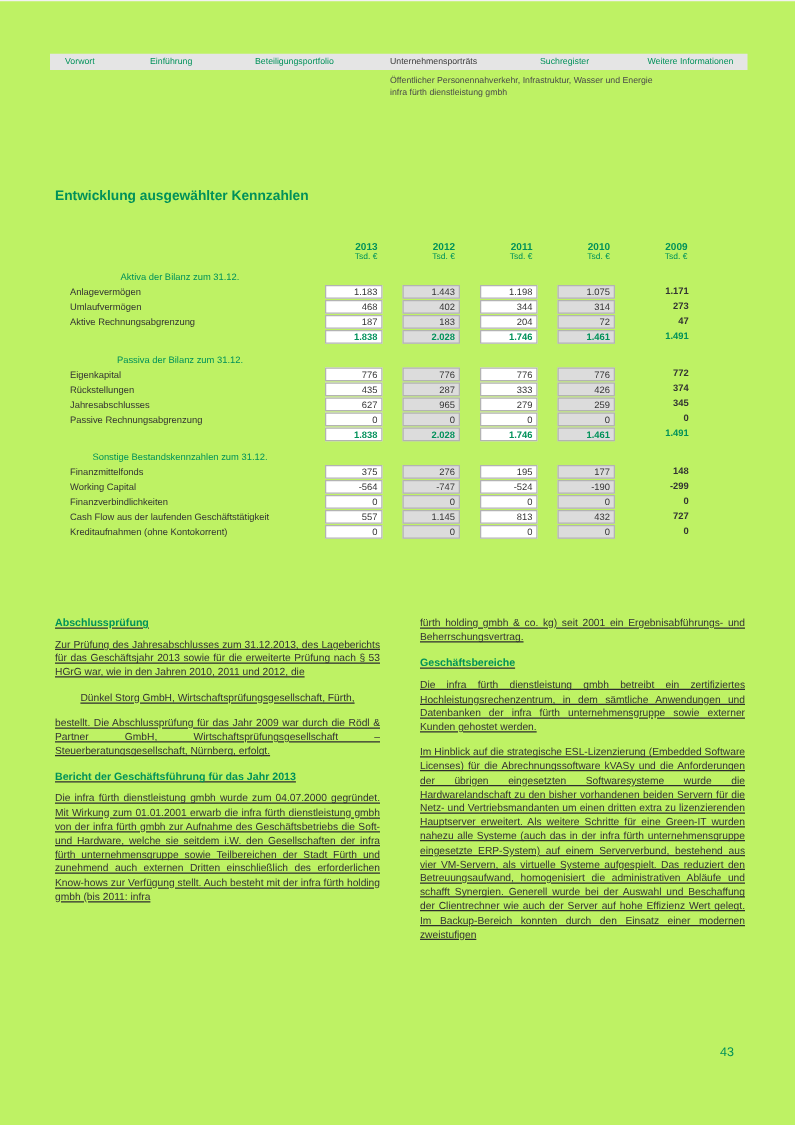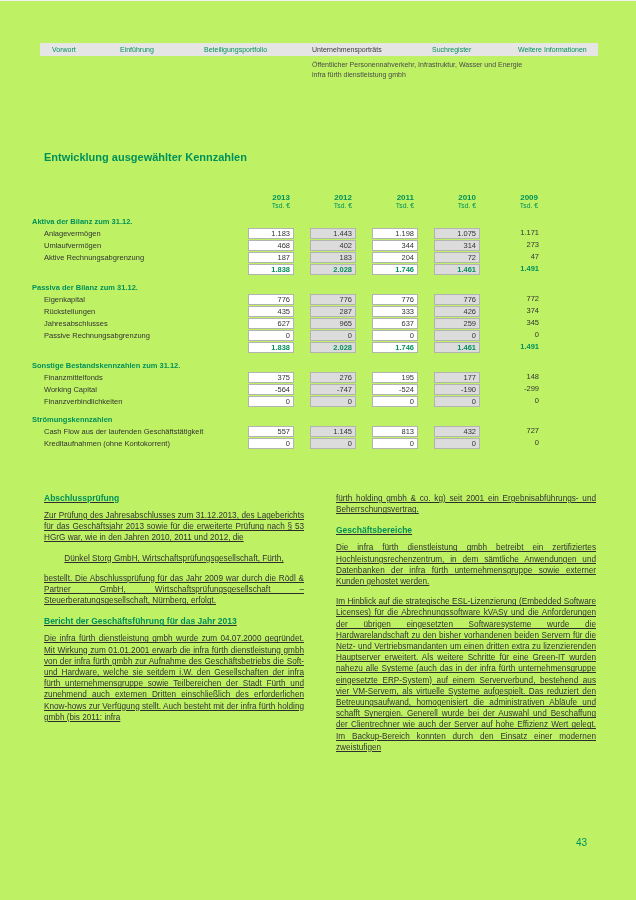--- a/index.html
+++ b/index.html
@@ -22,37 +22,37 @@
   .nav-item:nth-child(5){ width:86px; }
   .nav-item.active { color:#3a3a3a; }
   .breadcrumb {
     position:absolute; left:312px; top:59px; font-size:7px; line-height:9.5px; color:#4a4a4a;
   }
   .title {
     position:absolute; left:44px; top:150px;
     font-size:11px; font-weight:bold; color:#00915a;
   }
   
-  .table { position:absolute; left:32px; top:186px; width:512px; font-size:7.5px; }
+  .table { position:absolute; left:44px; top:186px; width:512px; font-size:7.5px; }
   .trow { display:grid; grid-template-columns:200px repeat(5,62px); align-items:center; height:12px; }
   .trow.thead { height:22px; margin-bottom:6px; align-items:end; }
   .ycell { display:flex; flex-direction:column; align-items:flex-end; padding-right:4px; }
   .yyear { color:#00915a; font-weight:bold; font-size:8px; }
   .yunit { color:#00915a; font-size:6.8px; }
   .trow.shead { margin-top:6px; }
-  .sheadlabel { color:#00915a; font-weight:bold; }
+  .sheadlabel { color:#00915a; font-weight:normal;text-align:center; }
   .tlabel { padding-left:12px; color:#333; }
   .vcell { display:flex; justify-content:flex-end; }
   .vbox {
     display:block; width:46px; height:11px; line-height:10px;
     text-align:right; padding-right:3px;
     border:1px solid #b3b3b3; background:#ffffff; color:#333;
   }
   .vbox.c1, .vbox.c3 { background:#dcdcdc; }
-  .vbox.c4 { border:none; background:transparent; }
+  .vbox.c4 { border:none; background:transparent;font-weight:bold; }
   .vbox.tv { color:#00915a; font-weight:bold; }
   
   .articles { position:absolute; left:44px; top:492px; width:552px; display:flex; gap:32px;text-decoration:underline; }
   .col { width:260px; }
   .aheading { color:#00915a; font-weight:bold; font-size:8.5px; margin:10px 0 7px; }
   .col .aheading:first-child { margin-top:0; }
   .apara {
     font-size:8.2px; line-height:11.2px; text-align:justify; color:#333; margin:0 0 9px;
   }
   .apara.center { text-align:center; }
@@ -222,21 +222,21 @@
       </div>
       <div class="trow">
         <div class="tlabel">Jahresabschlusses</div>
         <div class="vcell">
           <span class="vbox c0">627</span>
         </div>
         <div class="vcell">
           <span class="vbox c1">965</span>
         </div>
         <div class="vcell">
-          <span class="vbox c2">637</span>
+          <span class="vbox c2">279</span>
         </div>
         <div class="vcell">
           <span class="vbox c3">259</span>
         </div>
         <div class="vcell">
           <span class="vbox c4">345</span>
         </div>
       </div>
       <div class="trow">
         <div class="tlabel">Passive Rechnungsabgrenzung</div>
@@ -323,23 +323,20 @@
         </div>
         <div class="vcell">
           <span class="vbox c2">0</span>
         </div>
         <div class="vcell">
           <span class="vbox c3">0</span>
         </div>
         <div class="vcell">
           <span class="vbox c4">0</span>
         </div>
-      </div>
-      <div class="trow shead">
-        <div class="sheadlabel">Strömungskennzahlen</div>
       </div>
       <div class="trow">
         <div class="tlabel">Cash Flow aus der laufenden Geschäftstätigkeit</div>
         <div class="vcell">
           <span class="vbox c0">557</span>
         </div>
         <div class="vcell">
           <span class="vbox c1">1.145</span>
         </div>
         <div class="vcell">

